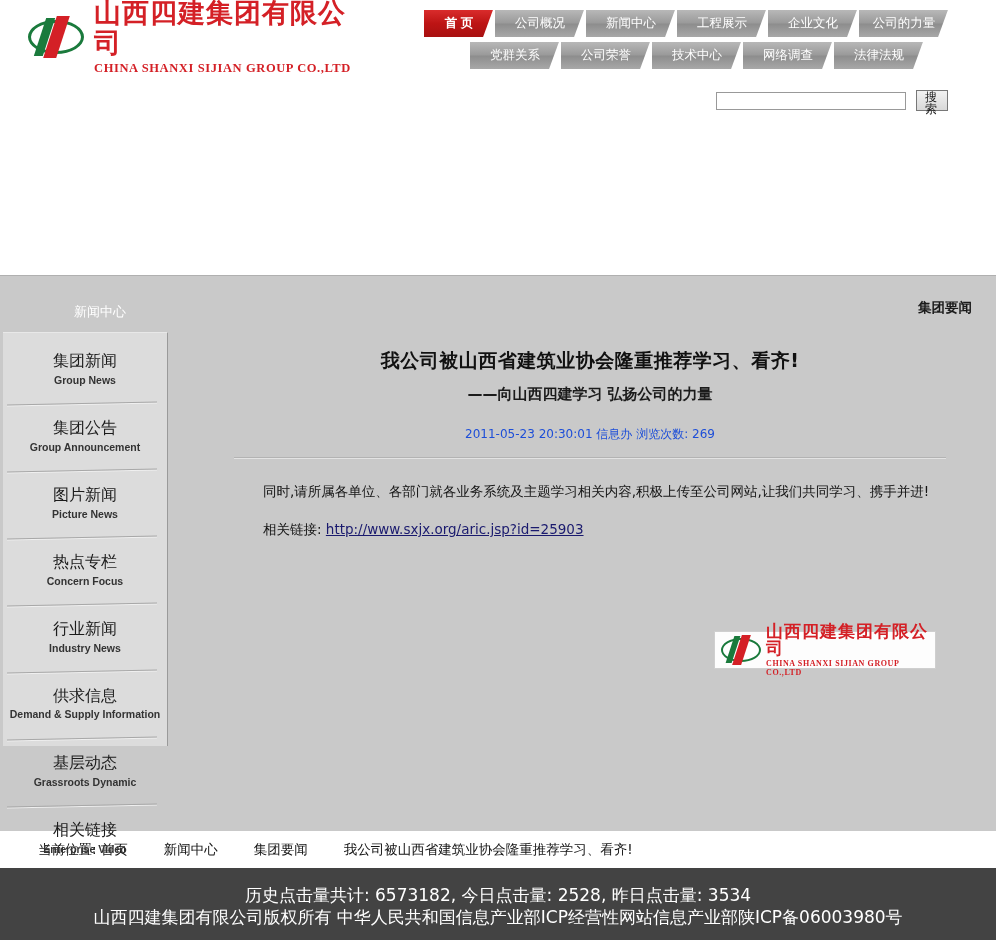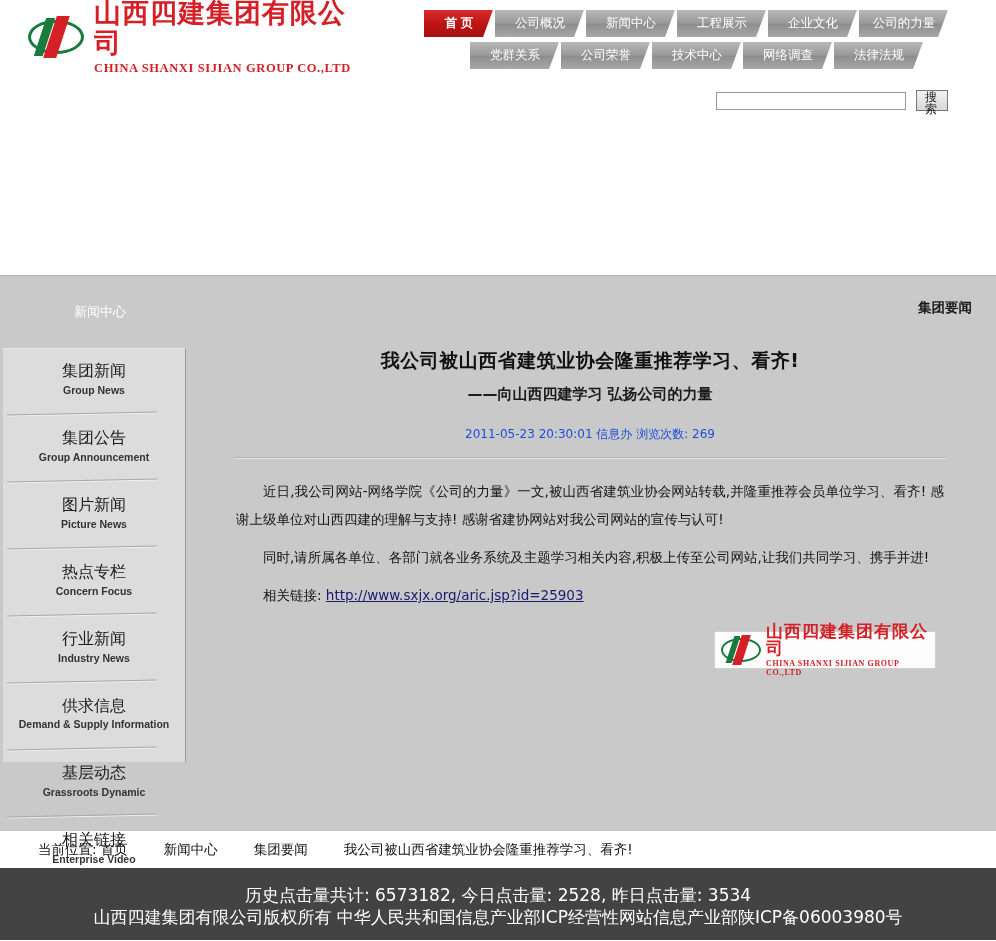--- a/index.html
+++ b/index.html
@@ -198,26 +198,26 @@
     font-family: "DejaVu Sans", sans-serif;
     font-size: 13.5px;
     font-weight: bold;
     color: #1a1a1a;
   }
 
   
   .sidebar {
     position: absolute;
     left: 3px;
-    top: 72px;
-    width: 183px;
+    top: 56px;
+    width: 165px;
     background: #dcdcdc;
     border-right: 1px solid #9a9a9a;
     border-top: 1px solid #e8e8e8;
-    padding-top: 4px;
+    padding-top: 10px;
     height: 414px;
     box-sizing: border-box;
   }
   .side-item {
     position: relative;
     height: 58px;
     text-align: center;
     cursor: pointer;
   }
   .side-item .cn {
@@ -450,21 +450,20 @@
         <div class="en">Enterprise Video</div>
       </div>
     </div>
 
     <div class="article">
       <div class="art-title">我公司被山西省建筑业协会隆重推荐学习、看齐!</div>
       <div class="art-subtitle">——向山西四建学习  弘扬公司的力量</div>
       <div class="art-meta">2011-05-23 20:30:01  信息办  浏览次数: 269</div>
       <div class="art-rule"></div>
       <div class="art-body">
-        <p>近日,我公司网站-网络学院《公司的力量》一文,被山西省建筑业协会网站转载,并隆重推荐会员单位学习、看齐! 感谢上级单位对山西四建的理解与支持! 感谢省建协网站对我公司网站的宣传与认可!</p>
         <p>同时,请所属各单位、各部门就各业务系统及主题学习相关内容,积极上传至公司网站,让我们共同学习、携手并进!</p>
         <p class="art-link-row">
           <span>相关链接:</span>
           <span class="art-link">http://www.sxjx.org/aric.jsp?id=25903</span>
         </p>
       </div>
 
       <div class="art-image">
         <div class="logo-mark">
           <div class="ellipse"></div>

